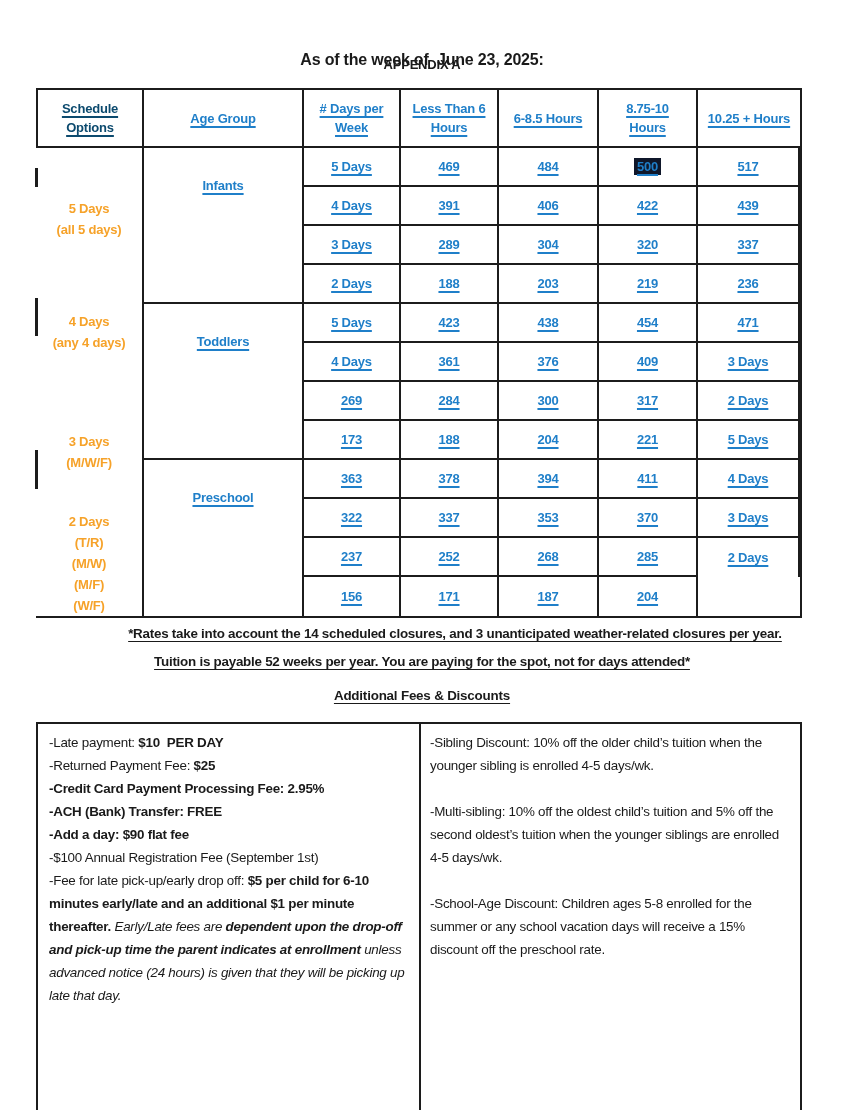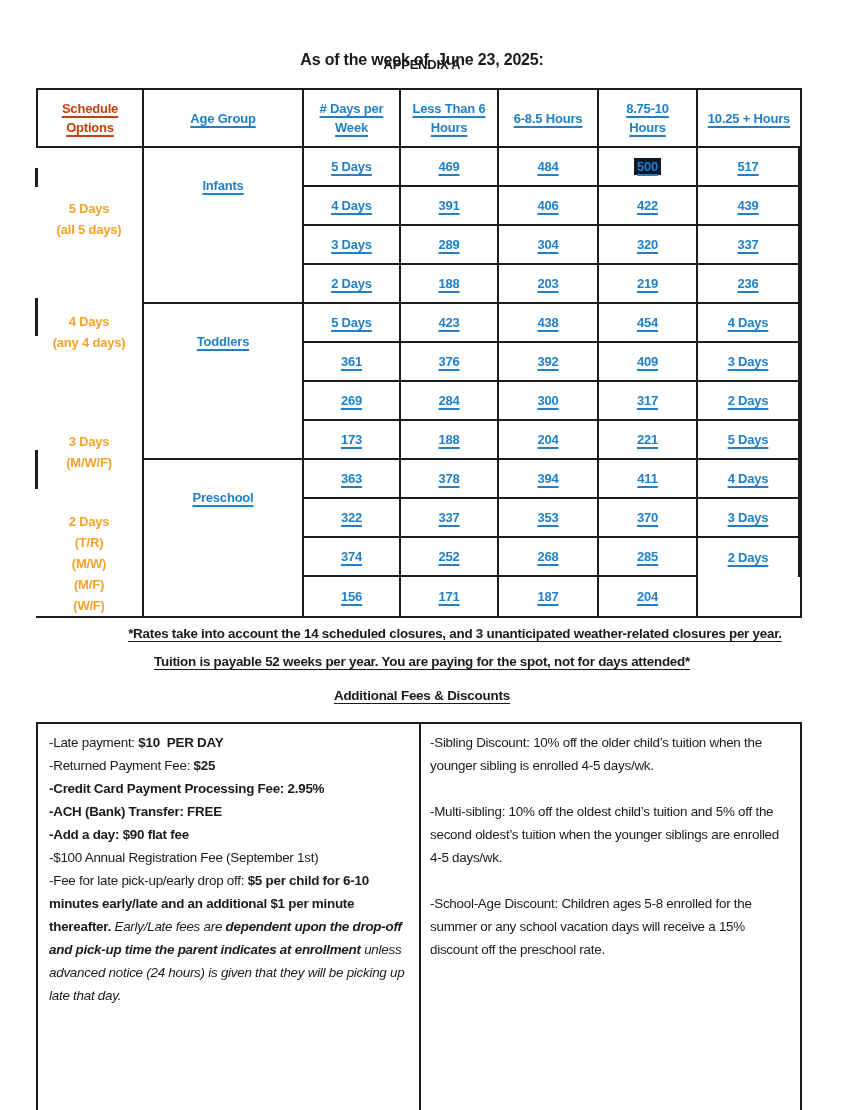--- a/index.html
+++ b/index.html
@@ -23,21 +23,21 @@
   }
   .hcell {
     border-right:2px solid #1c1c1c; border-bottom:2px solid #1c1c1c;
     display:flex; align-items:center; justify-content:center; text-align:center;
     font-weight:700; font-size:13px; line-height:19px; padding:2px 8px; box-sizing:border-box;
     letter-spacing:-0.2px;
   }
   .first-col { border-left:2.5px solid #1c1c1c; }
   .lastcol { border-right:none; }
   .link { color:#1F7FC9; text-decoration:underline; text-decoration-thickness:1.5px; text-underline-offset:2.5px; }
-  .orange-link { color:#c2410c; text-decoration:underline; text-decoration-thickness:1.5px; text-underline-offset:2.5px; }
+  .orange-link { color:#0c4a6e; text-decoration:underline; text-decoration-thickness:1.5px; text-underline-offset:2.5px; }
   .sched-cell { grid-column:1; grid-row:2 / span 12; border-right:2px solid #1c1c1c; position:relative; }
   .sched-block {
     position:absolute; left:0; width:100%; text-align:center;
     color:#F6A229; font-weight:700; font-size:13px; line-height:21px; letter-spacing:-0.2px;
   }
   .sb1 { top:50px; } .sb2 { top:163px; } .sb3 { top:283px; } .sb4 { top:363px; }
   .age-cell {
     grid-column:2; border-right:2px solid #1c1c1c; border-bottom:2px solid #1c1c1c;
     display:flex; justify-content:center; align-items:flex-start; padding-top:30px;
     font-weight:700; font-size:13px; box-sizing:border-box; letter-spacing:-0.2px;text-align:right;
@@ -208,33 +208,33 @@
       </div>
     <div class="cell">
         <span class="link">423</span>
       </div>
     <div class="cell">
         <span class="link">438</span>
       </div>
     <div class="cell">
         <span class="link">454</span>
       </div>
+    <div class="cell lastcol">
+        <span class="link">471</span>
+      </div>
 
     <div class="cell">
         <span class="link">4 Days</span>
       </div>
     <div class="cell">
         <span class="link">361</span>
       </div>
     <div class="cell">
         <span class="link">376</span>
       </div>
-    <div class="cell">
-        <span class="link">392</span>
-      </div>
     <div class="cell lastcol">
         <span class="link">409</span>
       </div>
 
     <div class="cell">
         <span class="link">3 Days</span>
       </div>
     <div class="cell">
         <span class="link">269</span>
       </div>
@@ -293,21 +293,21 @@
         <span class="link">353</span>
       </div>
     <div class="cell lastcol">
         <span class="link">370</span>
       </div>
 
     <div class="cell">
         <span class="link">3 Days</span>
       </div>
     <div class="cell">
-        <span class="link">374</span>
+        <span class="link">237</span>
       </div>
     <div class="cell">
         <span class="link">252</span>
       </div>
     <div class="cell">
         <span class="link">268</span>
       </div>
     <div class="cell lastcol">
         <span class="link">285</span>
       </div>

